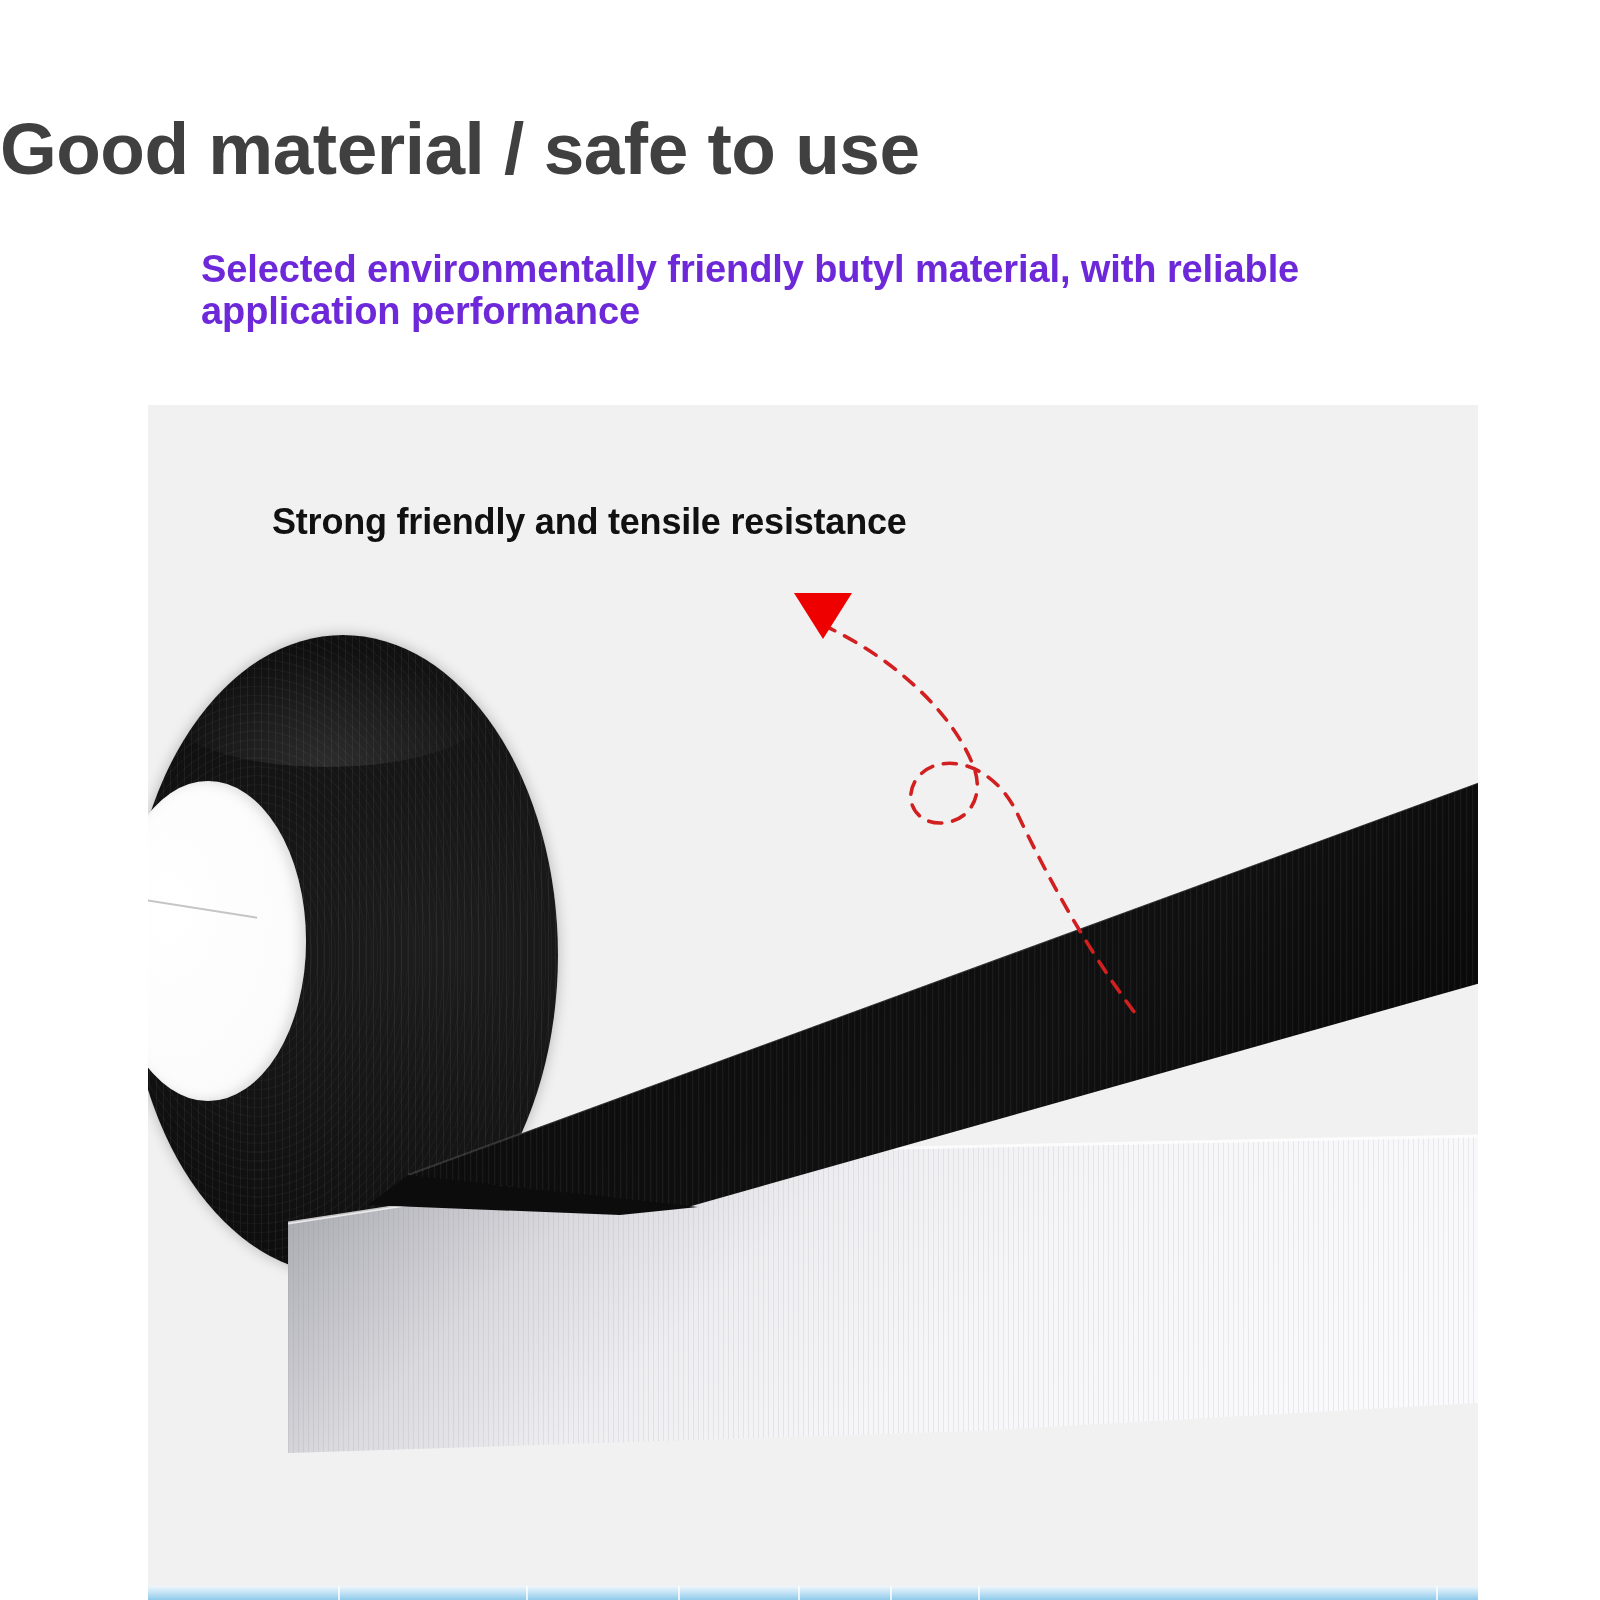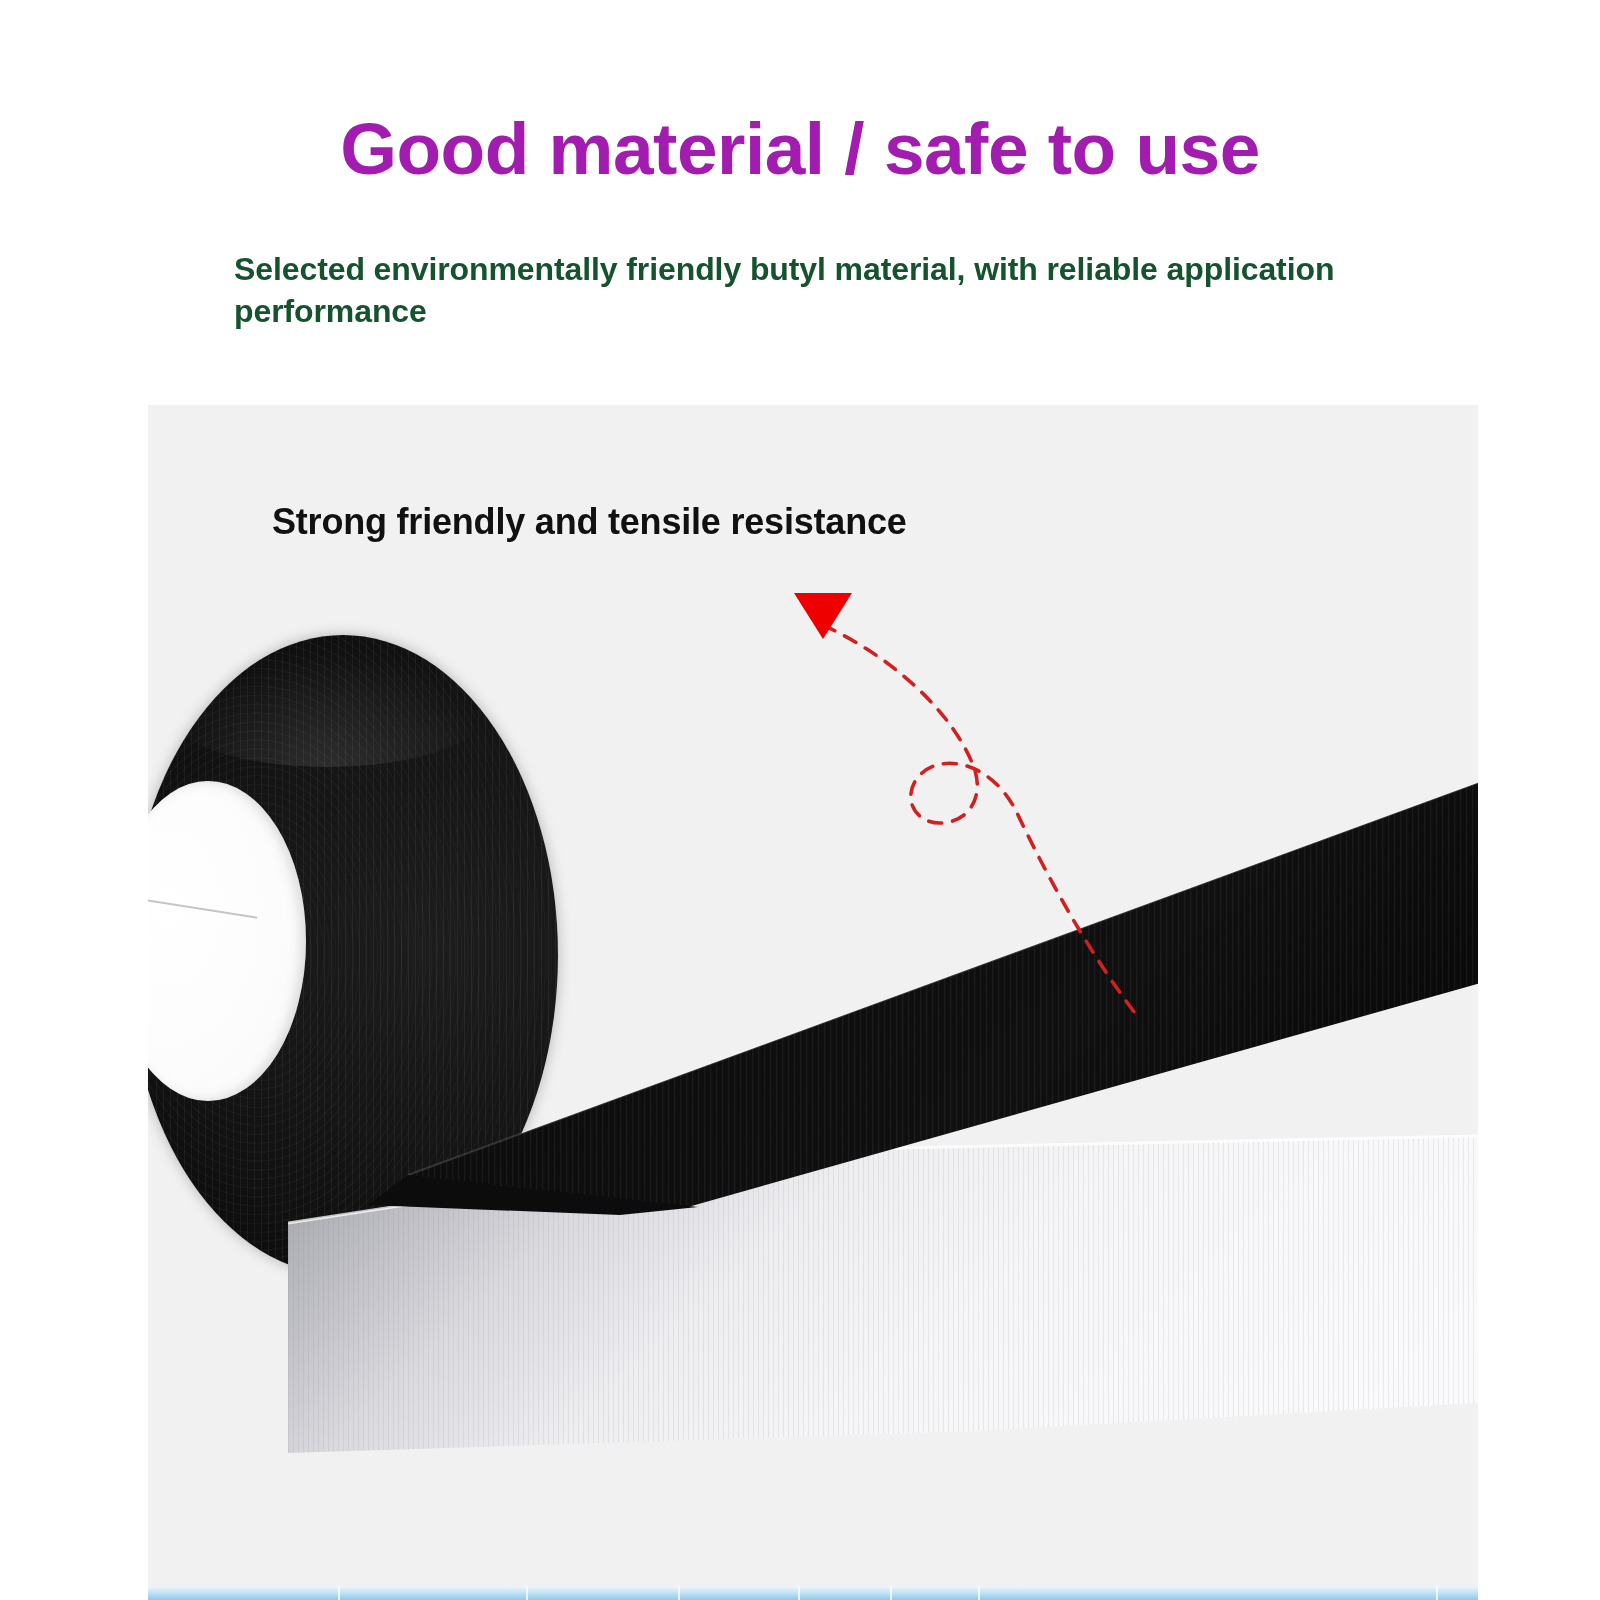--- a/index.html
+++ b/index.html
@@ -22,36 +22,35 @@
     left: 0;
     width: 1600px;
     height: 400px;
     background: #ffffff;
   }
   .headline {
     position: absolute;
     top: 112px;
     left: 0;
     width: 1600px;
-    text-align: center;
     font-size: 73px;
     font-weight: bold;
-    color: #a21caf;
+    color: #404040;
     letter-spacing: -0.5px;
     line-height: 1.0;
     white-space: nowrap;
   }
   .subtitle {
     position: absolute;
     top: 248px;
-    left: 234px;
+    left: 201px;
     width: 1230px;
-    font-size: 32px;
+    font-size: 38px;
     font-weight: bold;
-    color: #14532d;
+    color: #6d28d9;
     line-height: 42px;
     letter-spacing: -0.1px;
   }
 
   
   .photo-panel {
     position: absolute;
     left: 148px;
     top: 405px;
     width: 1330px;

